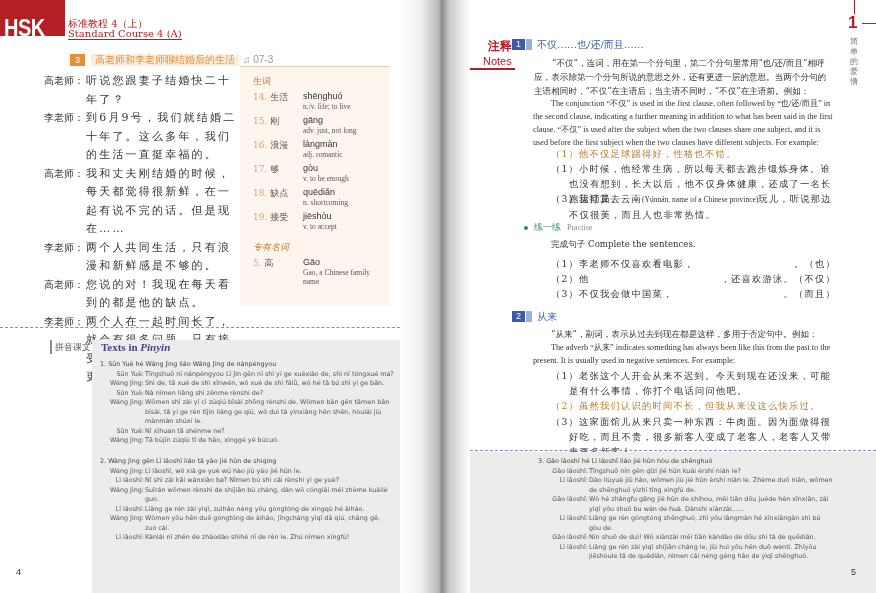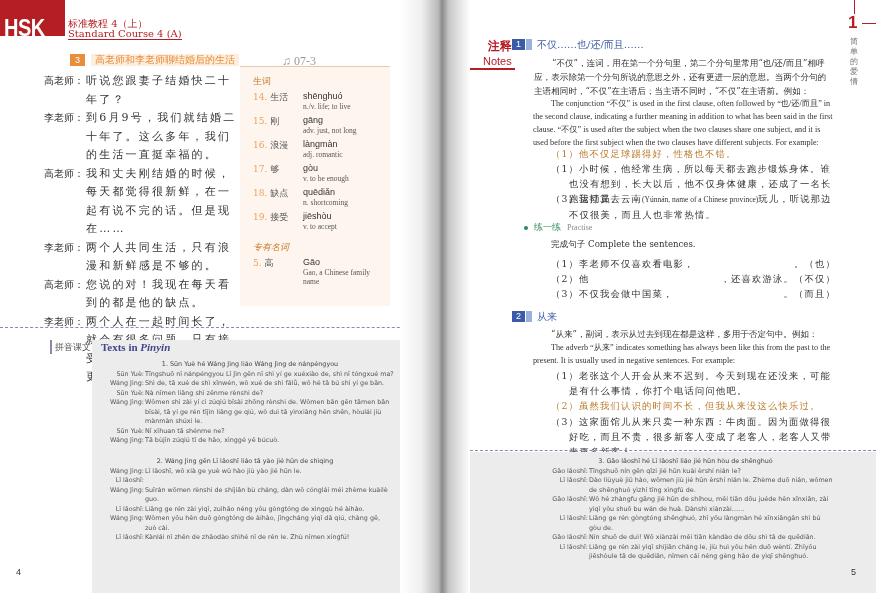--- a/index.html
+++ b/index.html
@@ -16,21 +16,21 @@
   
   .hsk-block { position: absolute; left: 0; top: 0; width: 65px; height: 36px; background: #b51f24; }
   .hsk-text { position: absolute; left: 4px; top: 14px; font-family: "Liberation Sans", sans-serif; font-weight: bold;
     font-size: 20px; color: #fff; letter-spacing: -0.5px; transform: scaleY(1.2); transform-origin: top left; }
   .course-cn { position: absolute; left: 68px; top: 17px; font-size: 10px; color: #b51f24; }
   .course-en { position: absolute; left: 68px; top: 28px; font-size: 10px; color: #b51f24; border-bottom: 1px solid #b51f24; padding-bottom: 0; }
 
   .section-head { position: absolute; left: 70px; top: 54px; height: 12px; display: flex; align-items: center; }
   .section-num { background: #e88d3a; color: #fff; font-size: 9px; padding: 0 5px; height: 12px; line-height: 12px; font-family: "Liberation Sans", sans-serif; }
   .section-title { color: #e88d3a; font-size: 10px; margin-left: 6px; background: #fdeedd; padding: 0 4px; height: 12px; line-height: 12px; }
-  .audio-icon { position: absolute; left: 243px; top: 54px; font-size: 12px; color: #999; font-family: Liberation Serif, serif; margin-left: 39px; }
+  .audio-icon { position: absolute; left: 243px; top: 54px; font-size: 10px; color: #999; font-family: Liberation Sans, sans-serif; }
 
   .dialogue { position: absolute; left: 44px; top: 72px; width: 195px; }
   .dl-row { display: flex; font-size: 11px; line-height: 18.5px; justify-content: flex-end; }
   .dl-speaker { width: 42px; flex-shrink: 0; font-size: 10px; color: #333; }
   .dl-text { flex: 1; letter-spacing: 2.2px; font-family: "DejaVu Serif", serif; color: #333; }
 
   .vocab-box { position: absolute; left: 240px; top: 66px; width: 150px; height: 240px; background: #fef6ee; border-top: 1px solid #e8c9a8; }
   .vocab-heading { position: absolute; left: 13px; top: 8px; font-size: 9px; color: #c87a2a; }
   .vocab-item { position: absolute; left: 13px; width: 135px; }
   .vocab-num { position: absolute; left: 0; top: 0; font-size: 9px; color: #555; }
@@ -44,21 +44,21 @@
   .pinyin-area { position: absolute; left: 92px; top: 340px; width: 348px; height: 253px; background: #ececec; }
   .pinyin-area-r { position: absolute; left: 470px; top: 452px; width: 406px; height: 141px; background: #ececec; }
 
   .pinyin-head { position: absolute; left: 50px; top: 340px; display: flex; align-items: center; height: 14px; }
   .pinyin-bar { width: 2px; height: 14px; background: #8888aa; margin-right: 3px; }
   .pinyin-cn { font-size: 9px; color: #555; }
   .pinyin-en { font-family: "Liberation Serif", serif; font-weight: bold; font-size: 11px; color: #444488; margin-left: 10px; }
   .pinyin-en i { font-style: italic; }
 
   .py-block { position: absolute; font-family: "DejaVu Sans", sans-serif; font-size: 6.4px; color: #555; line-height: 9.5px; }
-  .py-title { color: #444; text-align: center; }
+  .py-title { color: #444; }
   .py-row { display: flex; }
   .py-sp { text-align: right; flex-shrink: 0; }
   .py-tx { flex: 1; padding-left: 1px; }
 
   .page-num { position: absolute; font-family: "Liberation Sans", sans-serif; font-size: 9px; color: #333; }
 
   
   .notes-label { position: absolute; left: 483px; top: 38px; text-align: right; }
   .notes-cn { font-size: 12px; color: #b51f24; font-weight: bold; }
   .notes-en { font-family: "Liberation Sans", sans-serif; font-size: 11px; color: #b51f24; margin-top: 0; }
@@ -208,20 +208,21 @@
   </div>
 
   <div class="py-block" style="left:100px; top:457px; width:290px;">
     <div class="py-title">2. Wáng Jìng gēn Lǐ lǎoshī liáo tā yào jié hūn de shìqing</div>
     <div class="py-row">
         <span class="py-sp" style="width:44px">Wáng Jìng:</span>
         <span class="py-tx">Lǐ lǎoshī, wǒ xià ge yuè wǔ hào jiù yào jié hūn le.</span>
       </div>
     <div class="py-row">
         <span class="py-sp" style="width:44px">Lǐ lǎoshī:</span>
+        <span class="py-tx">Nǐ shì zài kāi wánxiào ba? Nǐmen bú shì cái rènshi yí ge yuè?</span>
       </div>
     <div class="py-row">
         <span class="py-sp" style="width:44px">Wáng Jìng:</span>
         <span class="py-tx">Suīrán wǒmen rènshi de shíjiān bù cháng, dàn wǒ cónglái méi zhème kuàilè guo.</span>
       </div>
     <div class="py-row">
         <span class="py-sp" style="width:44px">Lǐ lǎoshī:</span>
         <span class="py-tx">Liǎng ge rén zài yìqǐ, zuìhǎo néng yǒu gòngtóng de xìngqù hé àihào.</span>
       </div>
     <div class="py-row">

